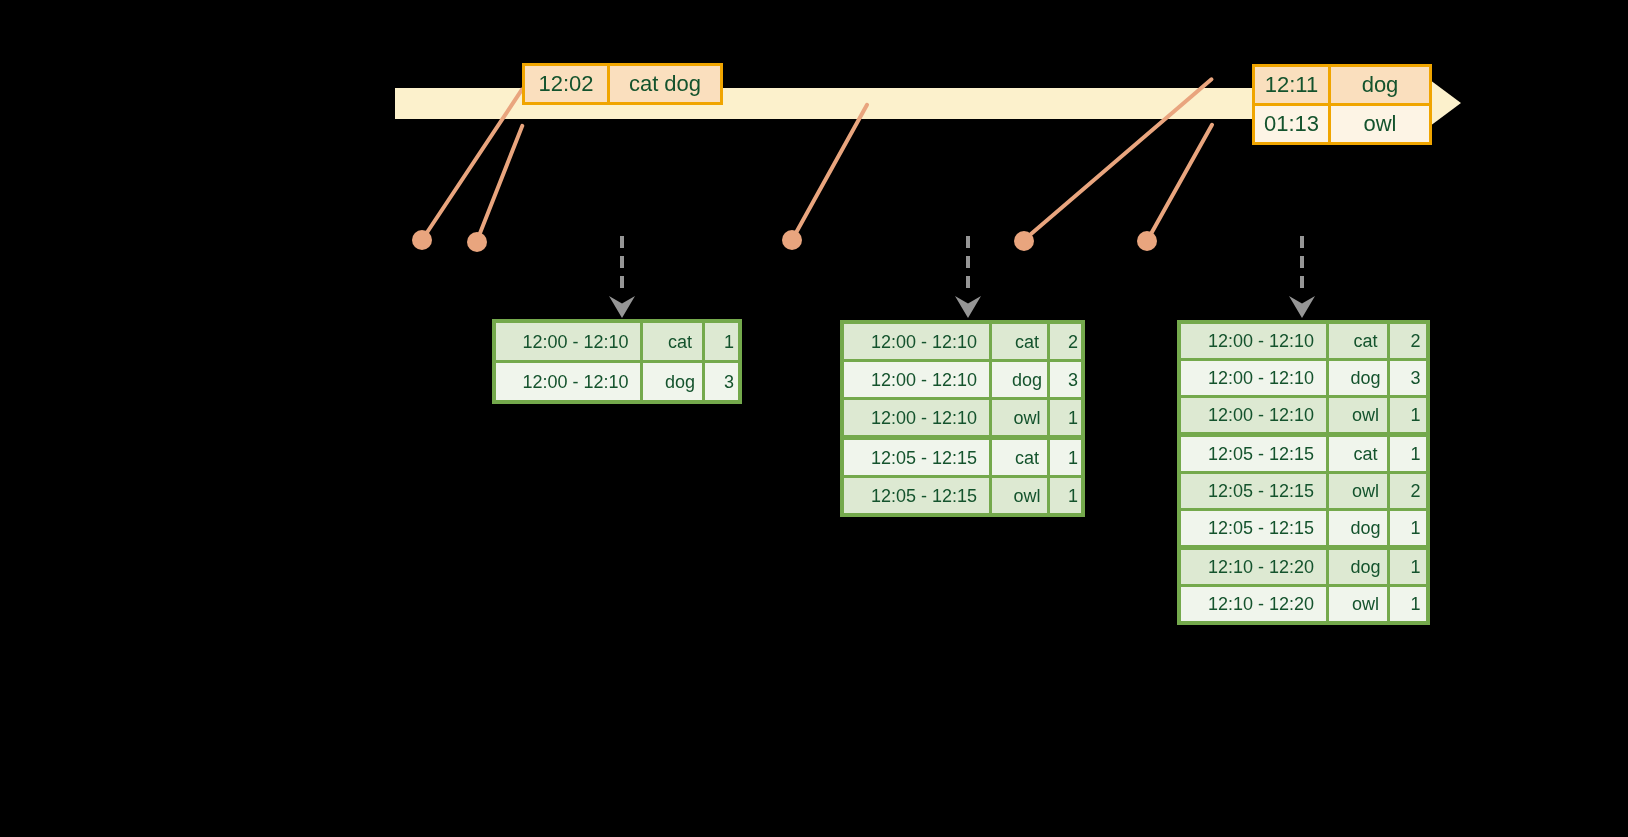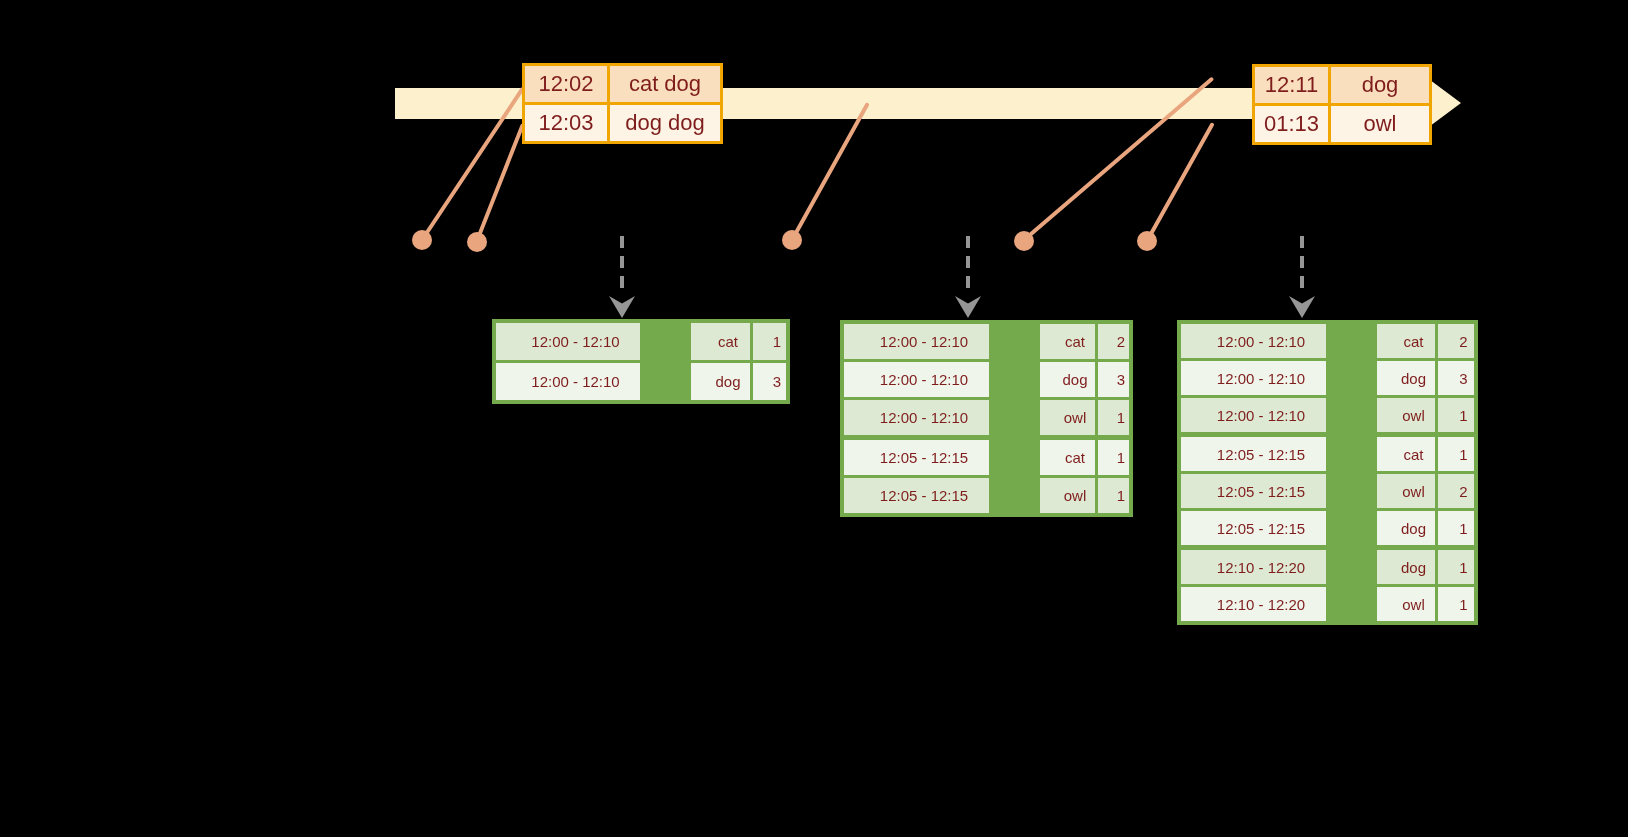--- a/index.html
+++ b/index.html
@@ -1,19 +1,19 @@
 <!DOCTYPE html>
 <html><head>
 <meta charset="utf-8">
 <style>
   * { margin:0; padding:0; box-sizing:border-box; }
   html,body { background:#000; }
   .canvas {
     position:relative; width:1628px; height:837px; background:#000000;
-    font-family:"Liberation Sans", sans-serif; color:#7f1d1d; overflow:hidden;
+    font-family:"Liberation Sans", sans-serif; color:#14532d; overflow:hidden;
   }
 
   
   .timeline-band { position:absolute; left:395px; top:88px; width:1028px; height:31px; background:#FCF1CC; }
   .timeline-head { position:absolute; left:1422px; top:74px; width:0; height:0;
     border-top:29px solid transparent; border-bottom:29px solid transparent; border-left:39px solid #FCF1CC; }
 
   
   .etable { position:absolute; background:#F0A500; border:3px solid #F0A500;
     display:flex; flex-direction:column; gap:3px; }
@@ -35,25 +35,25 @@
     background:repeating-linear-gradient(to bottom, #969696 0 12px, transparent 12px 20px); }
   .trigger svg { display:block; }
 
   
   .gtable { position:absolute; background:#74A94C; border:4px solid #74A94C;
     display:flex; flex-direction:column; }
   .grow { display:flex; gap:3px; margin-top:3px; }
   .grow:first-child { margin-top:0; }
   .grow.group-start { margin-top:5px; }
   .gcell { height:var(--rh); display:flex; align-items:center; justify-content:center;
-    font-size:15px; line-height:1;padding-left:15px; }
+    font-size:18px; line-height:1;padding-left:15px; }
   .grow:nth-child(odd)  .gcell { background:#DDE9D2; }
   .grow:nth-child(even) .gcell { background:#F0F5EC; }
   .gcell.window { width:var(--c1); }
-  .gcell.word   { width:var(--c2);margin-left:48px; }
+  .gcell.word   { width:var(--c2); }
   .gcell.count  { width:var(--c3); }
 </style>
 </head>
 <body>
 
 <div class="canvas">
 
   <div class="timeline-band"></div>
   <div class="timeline-head"></div>
 
@@ -85,24 +85,20 @@
     <div class="shaft"></div>
     <svg width="26" height="22" viewBox="0 0 26 22">
       <polygon points="0,0 13,22 26,0 13,7.5" fill="#969696"></polygon>
     </svg>
   </div>
 
   <div class="etable" style="left:522px;top:63px;--tw:82px;--ww:110px">
     <div class="erow dark">
       <div class="ecell time">12:02</div>
       <div class="ecell words">cat dog</div>
-    </div>
-    <div class="erow light">
-      <div class="ecell time">12:03</div>
-      <div class="ecell words">dog dog</div>
     </div>
   </div>
 
 
   <div class="etable" style="left:1252px;top:64px;--tw:73px;--ww:98px">
     <div class="erow dark">
       <div class="ecell time">12:11</div>
       <div class="ecell words">dog</div>
     </div>
     <div class="erow light">

